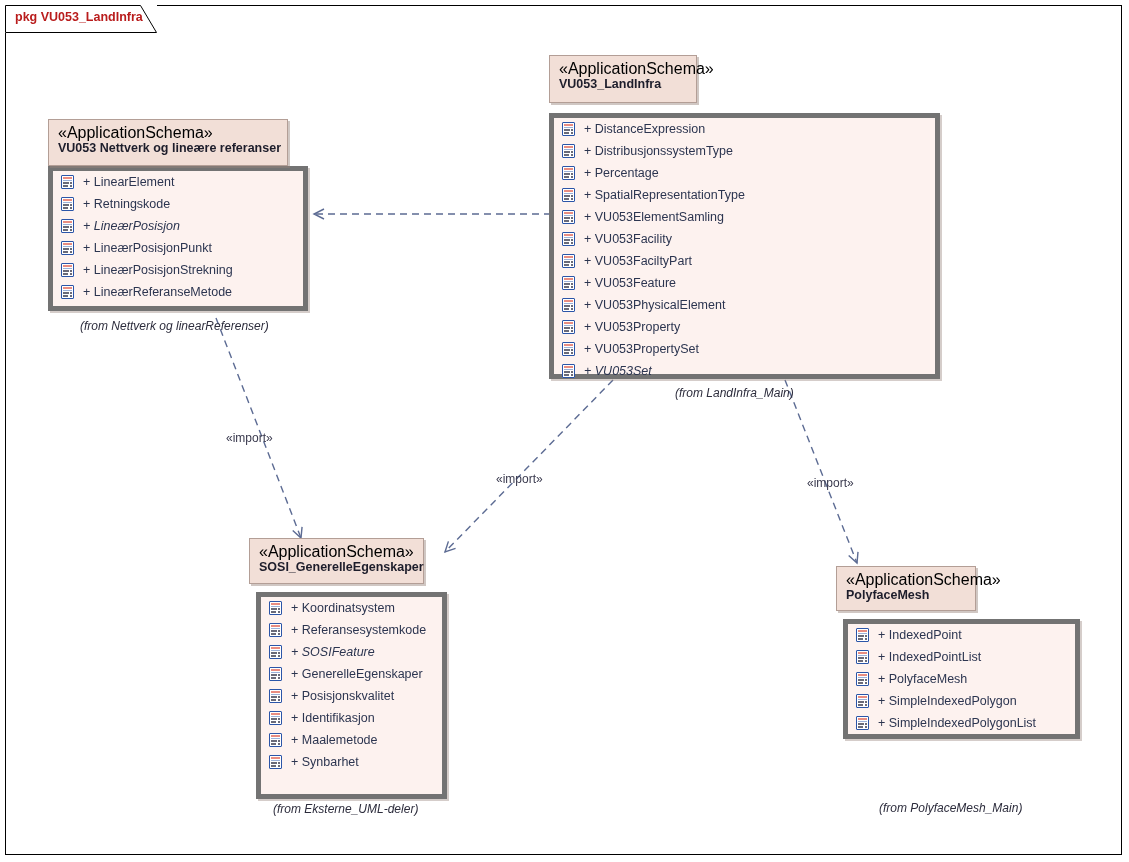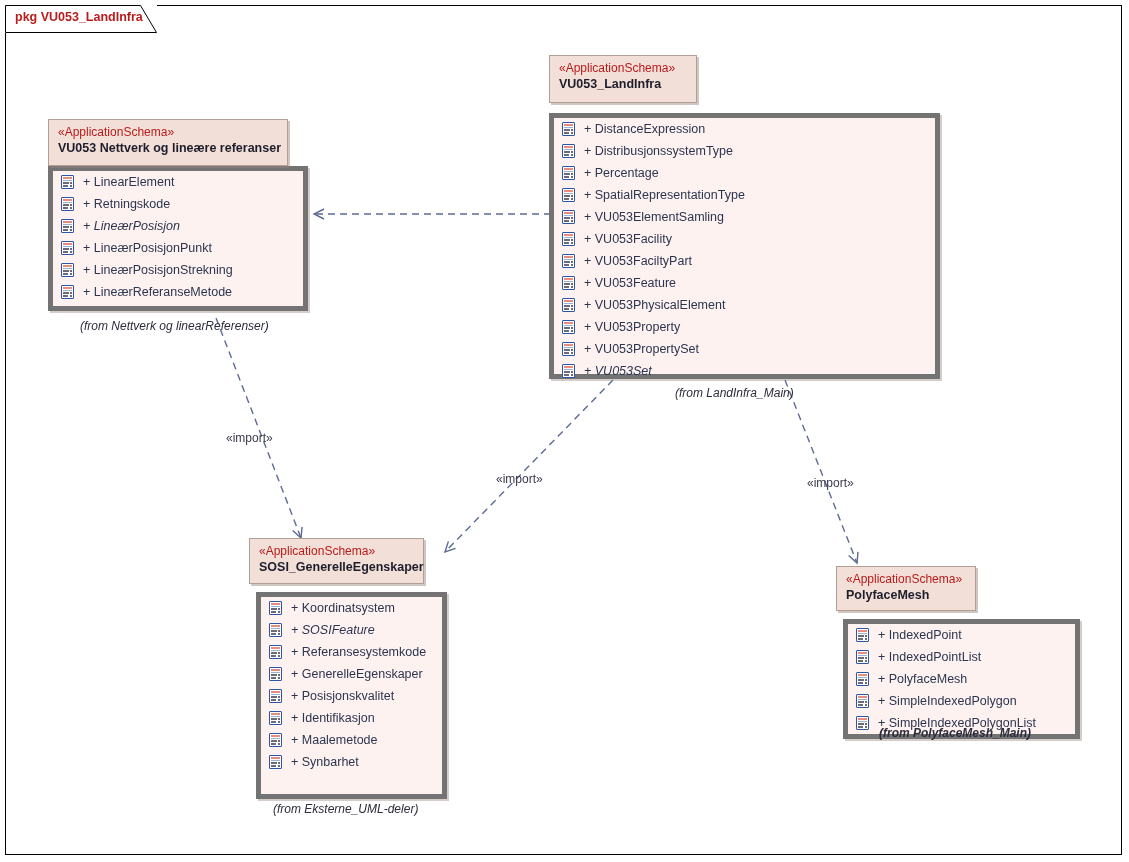--- a/index.html
+++ b/index.html
@@ -71,22 +71,22 @@
     left: 0;
     top: 0;
     box-sizing: border-box;
     background: #F2DFD7;
     border: 1px solid #B39E96;
     padding: 5px 10px 4px 9px;
     z-index: 3;
     box-shadow: 2px 2px 0 rgba(150,130,122,0.45);
   }
   .stereo {
-    font-size: 12px;
-    color: #b91c1c;
+    font-size: 16px;
+    color: #000000;
     line-height: 15px;
     white-space: nowrap;
   }
   .node-title {
     font-size: 12.5px;
     font-weight: bold;
     color: #1D1D2B;
     line-height: 16px;
     white-space: nowrap;
   }
@@ -445,32 +445,32 @@
       </div>
       <div class="member">
         <span class="cls-icon">
             <i class="bar-top"></i>
             <i class="bar-mid"></i>
             <i class="bar-r1"></i>
             <i class="bar-r2"></i>
             <i class="dot-a"></i>
             <i class="dot-b"></i>
           </span>
+        <span class="m-label">+ Referansesystemkode</span>
+      </div>
+      <div class="member">
+        <span class="cls-icon">
+            <i class="bar-top"></i>
+            <i class="bar-mid"></i>
+            <i class="bar-r1"></i>
+            <i class="bar-r2"></i>
+            <i class="dot-a"></i>
+            <i class="dot-b"></i>
+          </span>
         <span class="m-label italic">+ SOSIFeature</span>
-      </div>
-      <div class="member">
-        <span class="cls-icon">
-            <i class="bar-top"></i>
-            <i class="bar-mid"></i>
-            <i class="bar-r1"></i>
-            <i class="bar-r2"></i>
-            <i class="dot-a"></i>
-            <i class="dot-b"></i>
-          </span>
-        <span class="m-label">+ Referansesystemkode</span>
       </div>
       <div class="member">
         <span class="cls-icon">
             <i class="bar-top"></i>
             <i class="bar-mid"></i>
             <i class="bar-r1"></i>
             <i class="bar-r2"></i>
             <i class="dot-a"></i>
             <i class="dot-b"></i>
           </span>
@@ -580,19 +580,19 @@
             <i class="bar-mid"></i>
             <i class="bar-r1"></i>
             <i class="bar-r2"></i>
             <i class="dot-a"></i>
             <i class="dot-b"></i>
           </span>
         <span class="m-label">+ SimpleIndexedPolygonList</span>
       </div>
     </div>
   </div>
-  <div class="from-label" style="left:879px; top:726px;font-weight:bold;">(from PolyfaceMesh_Main)</div>
+  <div class="from-label" style="left:879px; top:801px;">(from PolyfaceMesh_Main)</div>
 
   <div class="edge-label" style="left:226px; top:431px;">«import»</div>
   <div class="edge-label" style="left:496px; top:472px;">«import»</div>
   <div class="edge-label" style="left:807px; top:476px;">«import»</div>
 
 </div>
 
 </body></html>

